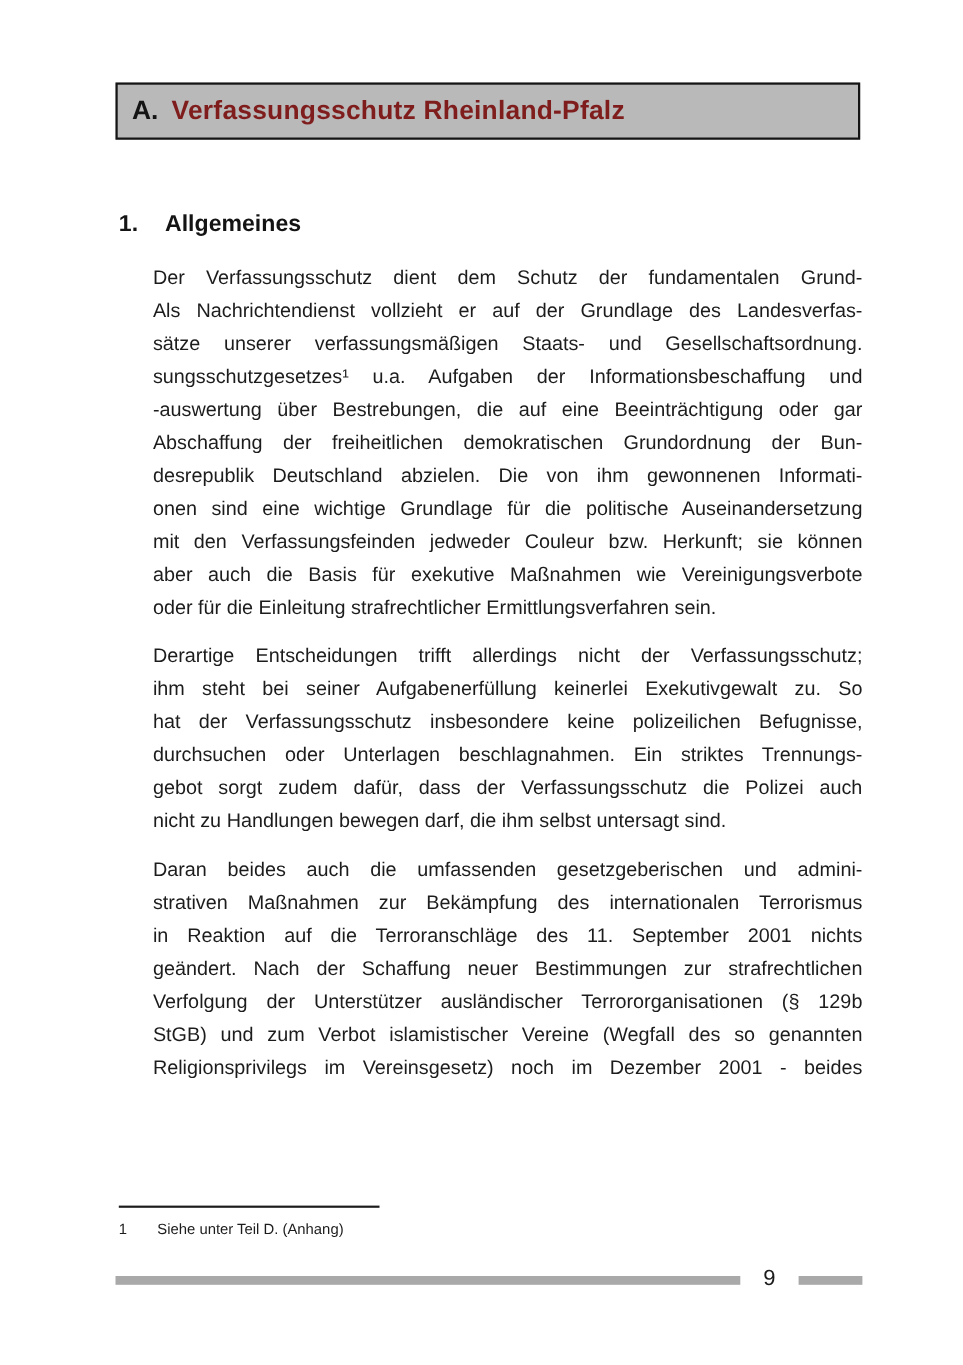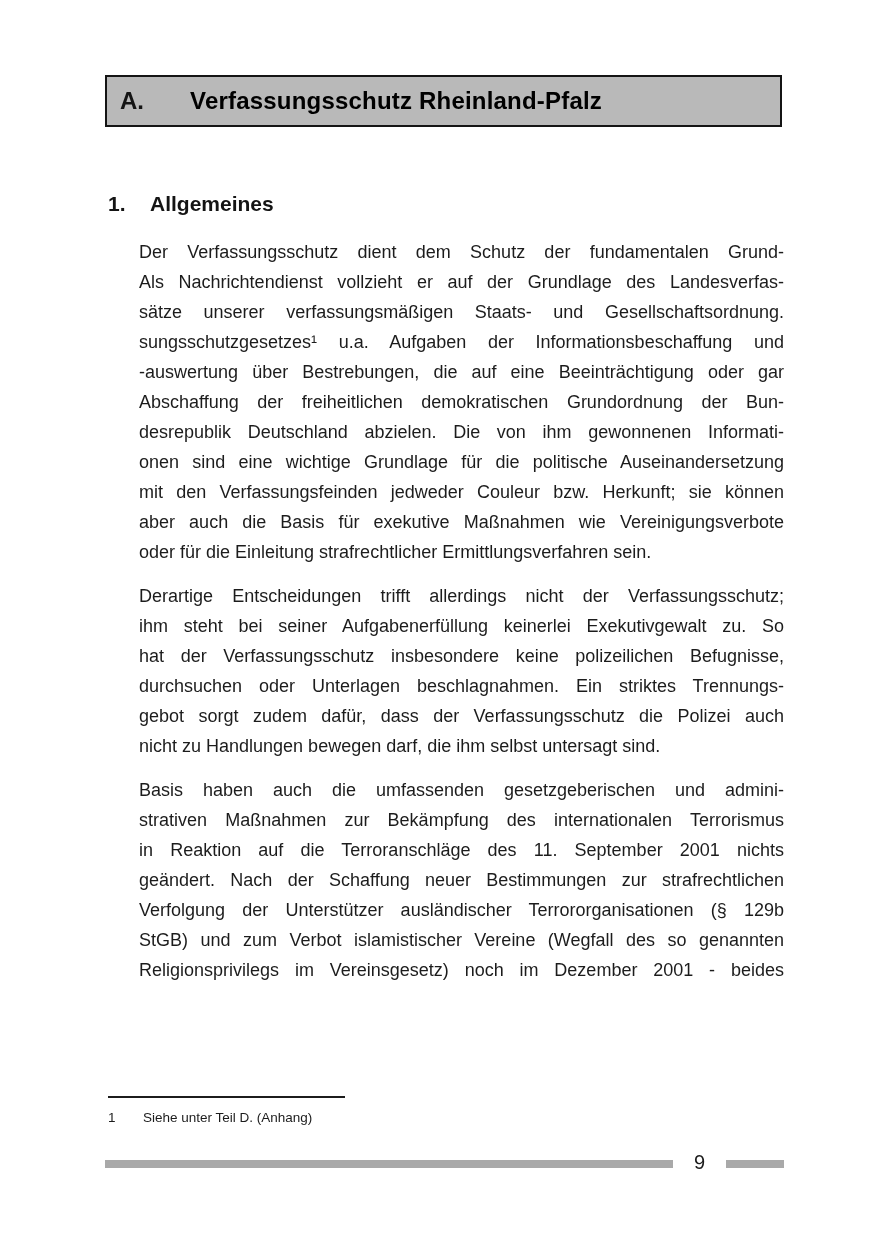--- a/index.html
+++ b/index.html
@@ -30,22 +30,22 @@
   }
   .header-box .hlabel {
     font-weight: bold;
     font-size: 24px;
     color: #141414;
     margin-left: 13px;
   }
   .header-box .htitle {
     font-weight: bold;
     font-size: 24px;
-    color: #000000;
-    margin-left: 46px;
+    color: #7f1d1d;
+    margin-left: 12px;
     letter-spacing: 0.2px;
   }
   
   .content {
     position: absolute;
     left: 108px;
     top: 192px;
     width: 676px;
   }
   .section-heading {
@@ -155,21 +155,21 @@
         </p>
         <p class="paragraph">
           <span class="pline">Derartige Entscheidungen trifft allerdings nicht der Verfassungsschutz;</span>
           <span class="pline">ihm steht bei seiner Aufgabenerfüllung keinerlei Exekutivgewalt zu. So</span>
           <span class="pline">hat der Verfassungsschutz insbesondere keine polizeilichen Befugnisse,</span>
           <span class="pline">durchsuchen oder Unterlagen beschlagnahmen. Ein striktes Trennungs-</span>
           <span class="pline">gebot sorgt zudem dafür, dass der Verfassungsschutz die Polizei auch</span>
           <span class="pline final-left">nicht zu Handlungen bewegen darf, die ihm selbst untersagt sind.</span>
         </p>
         <p class="paragraph">
-          <span class="pline">Basis haben auch die umfassenden gesetzgeberischen und admini-</span>
+          <span class="pline">Daran beides auch die umfassenden gesetzgeberischen und admini-</span>
           <span class="pline">strativen Maßnahmen zur Bekämpfung des internationalen Terrorismus</span>
           <span class="pline">in Reaktion auf die Terroranschläge des 11. September 2001 nichts</span>
           <span class="pline">geändert. Nach der Schaffung neuer Bestimmungen zur strafrechtlichen</span>
           <span class="pline">Verfolgung der Unterstützer ausländischer Terrororganisationen (§ 129b</span>
           <span class="pline">StGB) und zum Verbot islamistischer Vereine (Wegfall des so genannten</span>
           <span class="pline">Religionsprivilegs im Vereinsgesetz) noch im Dezember 2001 - beides</span>
         </p>
       </div>
   </div>
 

